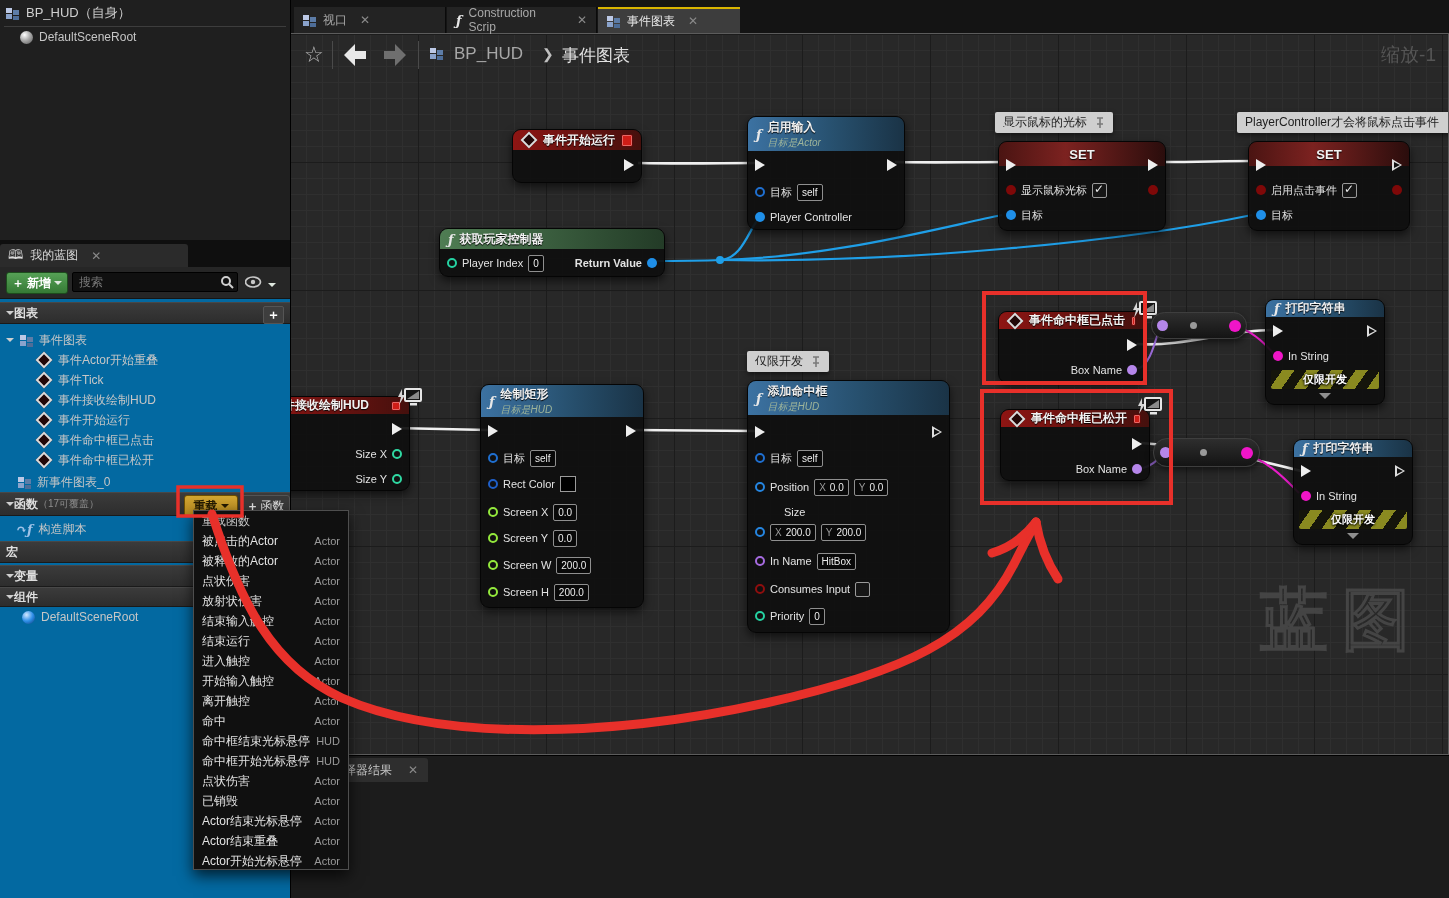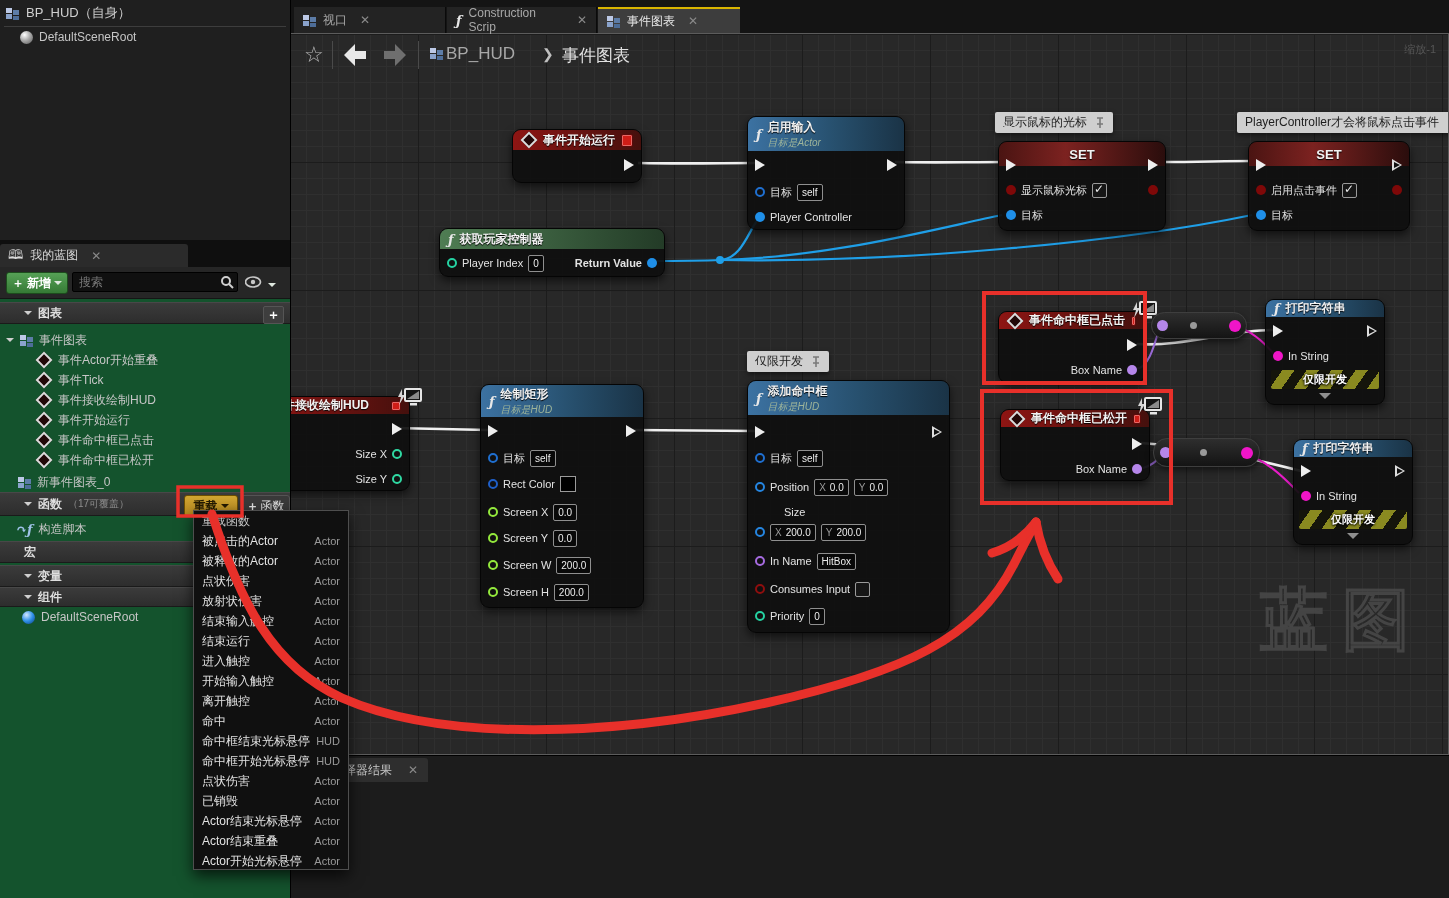--- a/index.html
+++ b/index.html
@@ -1,24 +1,24 @@
 <!DOCTYPE html>
 <html><head>
 <meta charset="utf-8">
 <style>
   html,body{margin:0;padding:0;background:#111;width:1449px;height:898px;overflow:hidden;
     font-family:"Liberation Sans","DejaVu Sans",sans-serif;-webkit-font-smoothing:antialiased;}
   .abs{position:absolute}
   
-  #sidebar{position:absolute;left:0;top:0;width:290px;height:898px;background:#14532d;border-right:1px solid #000;z-index:20}
+  #sidebar{position:absolute;left:0;top:0;width:290px;height:898px;background:#0369a1;border-right:1px solid #000;z-index:20}
   #comp-panel{position:absolute;left:0;top:0;width:290px;height:240px;background:#1f1f1f}
   .panel-title{position:absolute;left:6px;top:4px;display:flex;align-items:center;gap:7px;font-size:13px;color:#cfcfcf}
   .hr{position:absolute;left:4px;right:4px;height:1px;background:#3d3d3d}
   .srow{position:absolute;display:flex;align-items:center;gap:6px;font-size:12px;color:#c6c6c6;height:20px;white-space:nowrap}
-  .sech{position:absolute;left:0;right:0;height:22px;background:linear-gradient(#3b3b3b,#2d2d2d);border-top:1px solid #484848;border-bottom:1px solid #1a1a1a;display:flex;align-items:center;gap:6px;padding:0 24px;font-size:12px;font-weight:bold;color:#dedede;box-sizing:border-box}
+  .sech{position:absolute;left:0;right:0;height:22px;background:linear-gradient(#3b3b3b,#2d2d2d);border-top:1px solid #484848;border-bottom:1px solid #1a1a1a;display:flex;align-items:center;padding:0 6px;font-size:12px;font-weight:bold;color:#dedede;box-sizing:border-box}
   .exp{width:0;height:0;border:4px solid transparent;border-top-color:#cfcfcf;margin-top:4px;flex:0 0 auto}
   .hint{font-weight:normal;font-size:10px;color:#8f8f8f}
   .gico{position:relative;width:13px;height:13px;flex:0 0 13px}
   .gico i{position:absolute;display:block}
   .gico i:nth-child(1){left:0;top:1px;width:6px;height:5px;background:#bcc9e6}
   .gico i:nth-child(2){left:7px;top:3px;width:6px;height:5px;background:#5d7da8}
   .gico i:nth-child(3){left:0;top:7px;width:6px;height:5px;background:#8aa3cc}
   .gico i:nth-child(4){left:7px;top:9px;width:6px;height:4px;background:#4d6d98}
   .dia{width:8px;height:8px;border:2px solid #dcdcdc;background:#220808;transform:rotate(45deg);flex:0 0 8px;margin:0 2px}
   .sph{width:13px;height:13px;border-radius:50%;flex:0 0 13px}
@@ -42,21 +42,21 @@
   #graph{position:absolute;left:290px;top:33px;width:1159px;height:722px;overflow:hidden;z-index:1;
     background-color:#282828;
     background-image:
       linear-gradient(#1c1c1c 1px,transparent 1px),linear-gradient(90deg,#1c1c1c 1px,transparent 1px),
       linear-gradient(#2f2f2f 1px,transparent 1px),linear-gradient(90deg,#2f2f2f 1px,transparent 1px);
     background-size:128px 128px,128px 128px,16px 16px,16px 16px;
     border:1px solid #5c5c5c;border-left:none;box-sizing:border-box}
   #gtoolbar{position:absolute;left:0;top:0;height:44px;width:700px;z-index:6}
   .vsep{position:absolute;top:7px;width:1px;height:28px;background:#4a4a4a}
   .crumb{position:absolute;top:10px;font-size:17px;white-space:nowrap}
-  #zoomlbl{position:absolute;right:12px;top:8px;font-size:11px;color:#565656;z-index:6}
+  #zoomlbl{position:absolute;right:12px;top:8px;font-size:19px;color:#565656;z-index:6}
   #watermark{position:absolute;right:24px;bottom:88px;font-size:68px;font-weight:normal;letter-spacing:14px;color:transparent;-webkit-text-stroke:3px #4a4a4a;z-index:1;opacity:.85}
   
   .nd{position:absolute;background:rgba(15,15,15,.93);border:1px solid #050505;border-radius:9px;box-shadow:0 4px 10px rgba(0,0,0,.6);z-index:3}
   .hdr{position:absolute;left:0;top:0;right:0;border-radius:8px 8px 0 0;display:flex;align-items:center;gap:6px;padding:2px 8px;box-sizing:border-box}
   .hdr.red{background:linear-gradient(to right,#8e1513,#45100d)}
   .hdr.blue{background:linear-gradient(to right,#3c72a2 0%,#27506e 55%,#1a3346 100%)}
   .hdr.green{background:linear-gradient(to right,#4f7d53,#233b27)}
   .hdr.set{background:linear-gradient(to right,#4a1412,#7c2220 40%,#2a0d0c);justify-content:center}
   .t{font-weight:bold;color:#f2f2f2;font-size:12px;text-shadow:0 1px 1px #000;white-space:nowrap}
   .st{font-size:10px;font-style:italic;color:#9db49a;white-space:nowrap}
@@ -291,21 +291,21 @@
     <span class="abs" style="left:14px;top:8px;font-size:22px;color:#b8b8b8">☆</span>
     <span class="vsep" style="left:42px"></span>
     <svg class="abs" style="left:52px;top:9px" width="26" height="24">
       <path d="M13,1 L2,12 L13,23 L13,16 L24,16 L24,8 L13,8 Z" fill="#e8e8e8"></path>
     </svg>
     <svg class="abs" style="left:92px;top:9px" width="26" height="24">
       <path d="M13,1 L24,12 L13,23 L13,16 L2,16 L2,8 L13,8 Z" fill="#6f6f6f"></path>
     </svg>
     <span class="vsep" style="left:128px"></span>
     <span class="gico abs" style="left:140px;top:13px;transform:scale(1.5);transform-origin:left top"><i></i><i></i><i></i><i></i></span>
-    <span class="crumb" style="left:156px;color:#a8a8a8">BP_HUD</span>
+    <span class="crumb" style="left:164px;color:#a8a8a8">BP_HUD</span>
     <span class="crumb" style="left:252px;color:#c0c0c0;font-size:14px;top:12px">❯</span>
     <span class="crumb" style="left:272px;color:#e2e2e2">事件图表</span>
   </div>
   <span id="zoomlbl">缩放-1</span>
   <span id="watermark">蓝图</span>
 
   <div class="cm" style="left:705px;top:78px">
     <span>显示鼠标的光标</span>
     <svg width="10" height="12">
         <path d="M2 1 H8 M5 1 V7 M2 7 H8 M5 7 V11" stroke="#7a7a7a" stroke-width="1.6" fill="none"></path>

